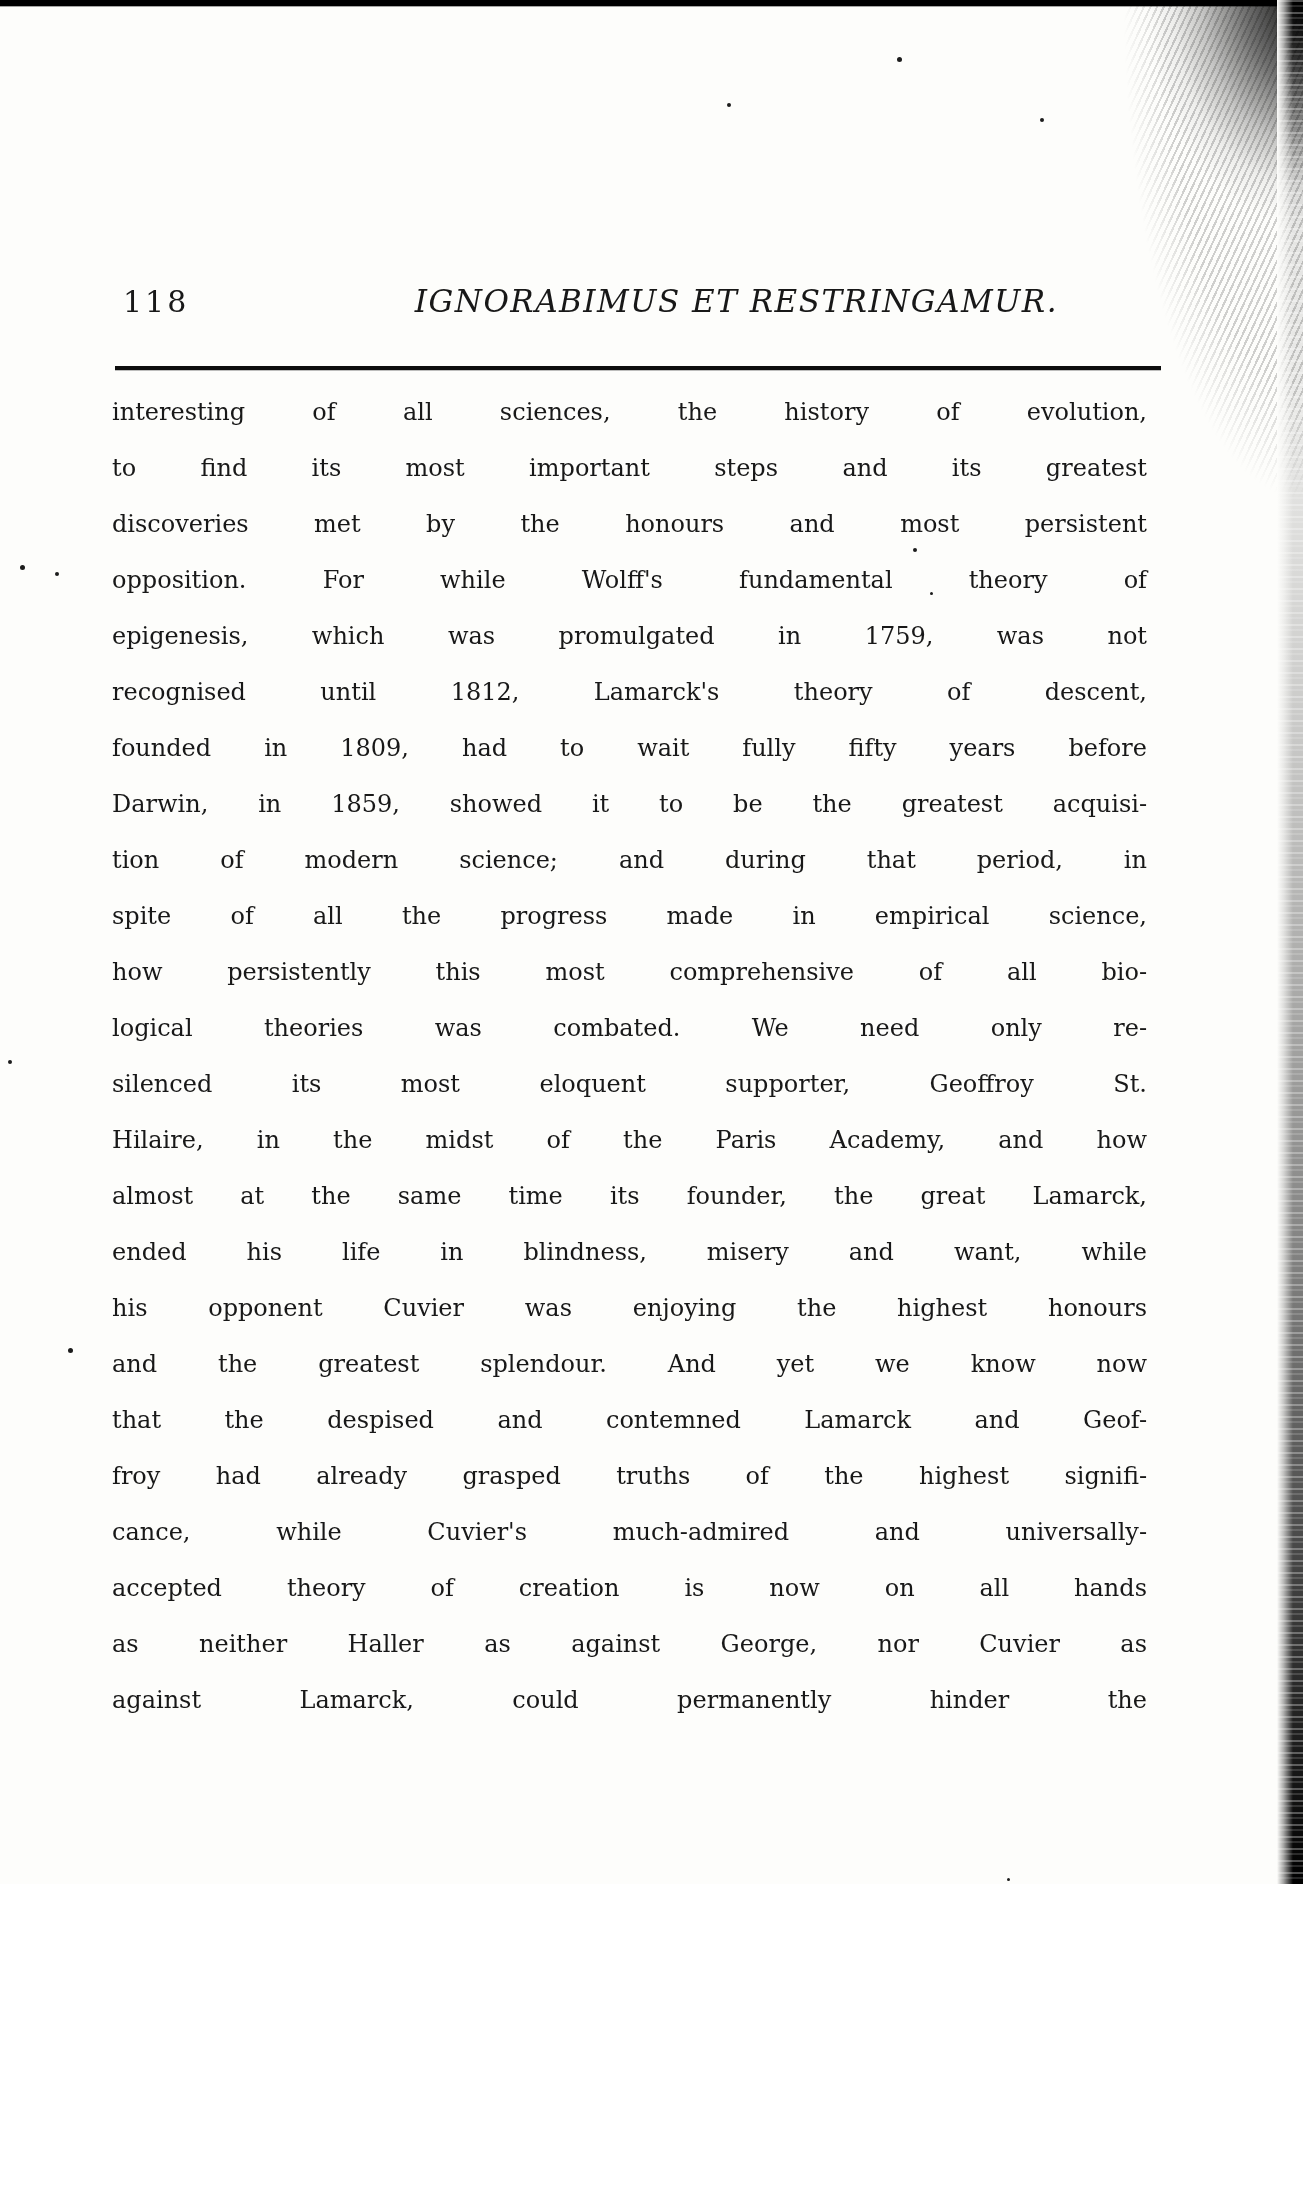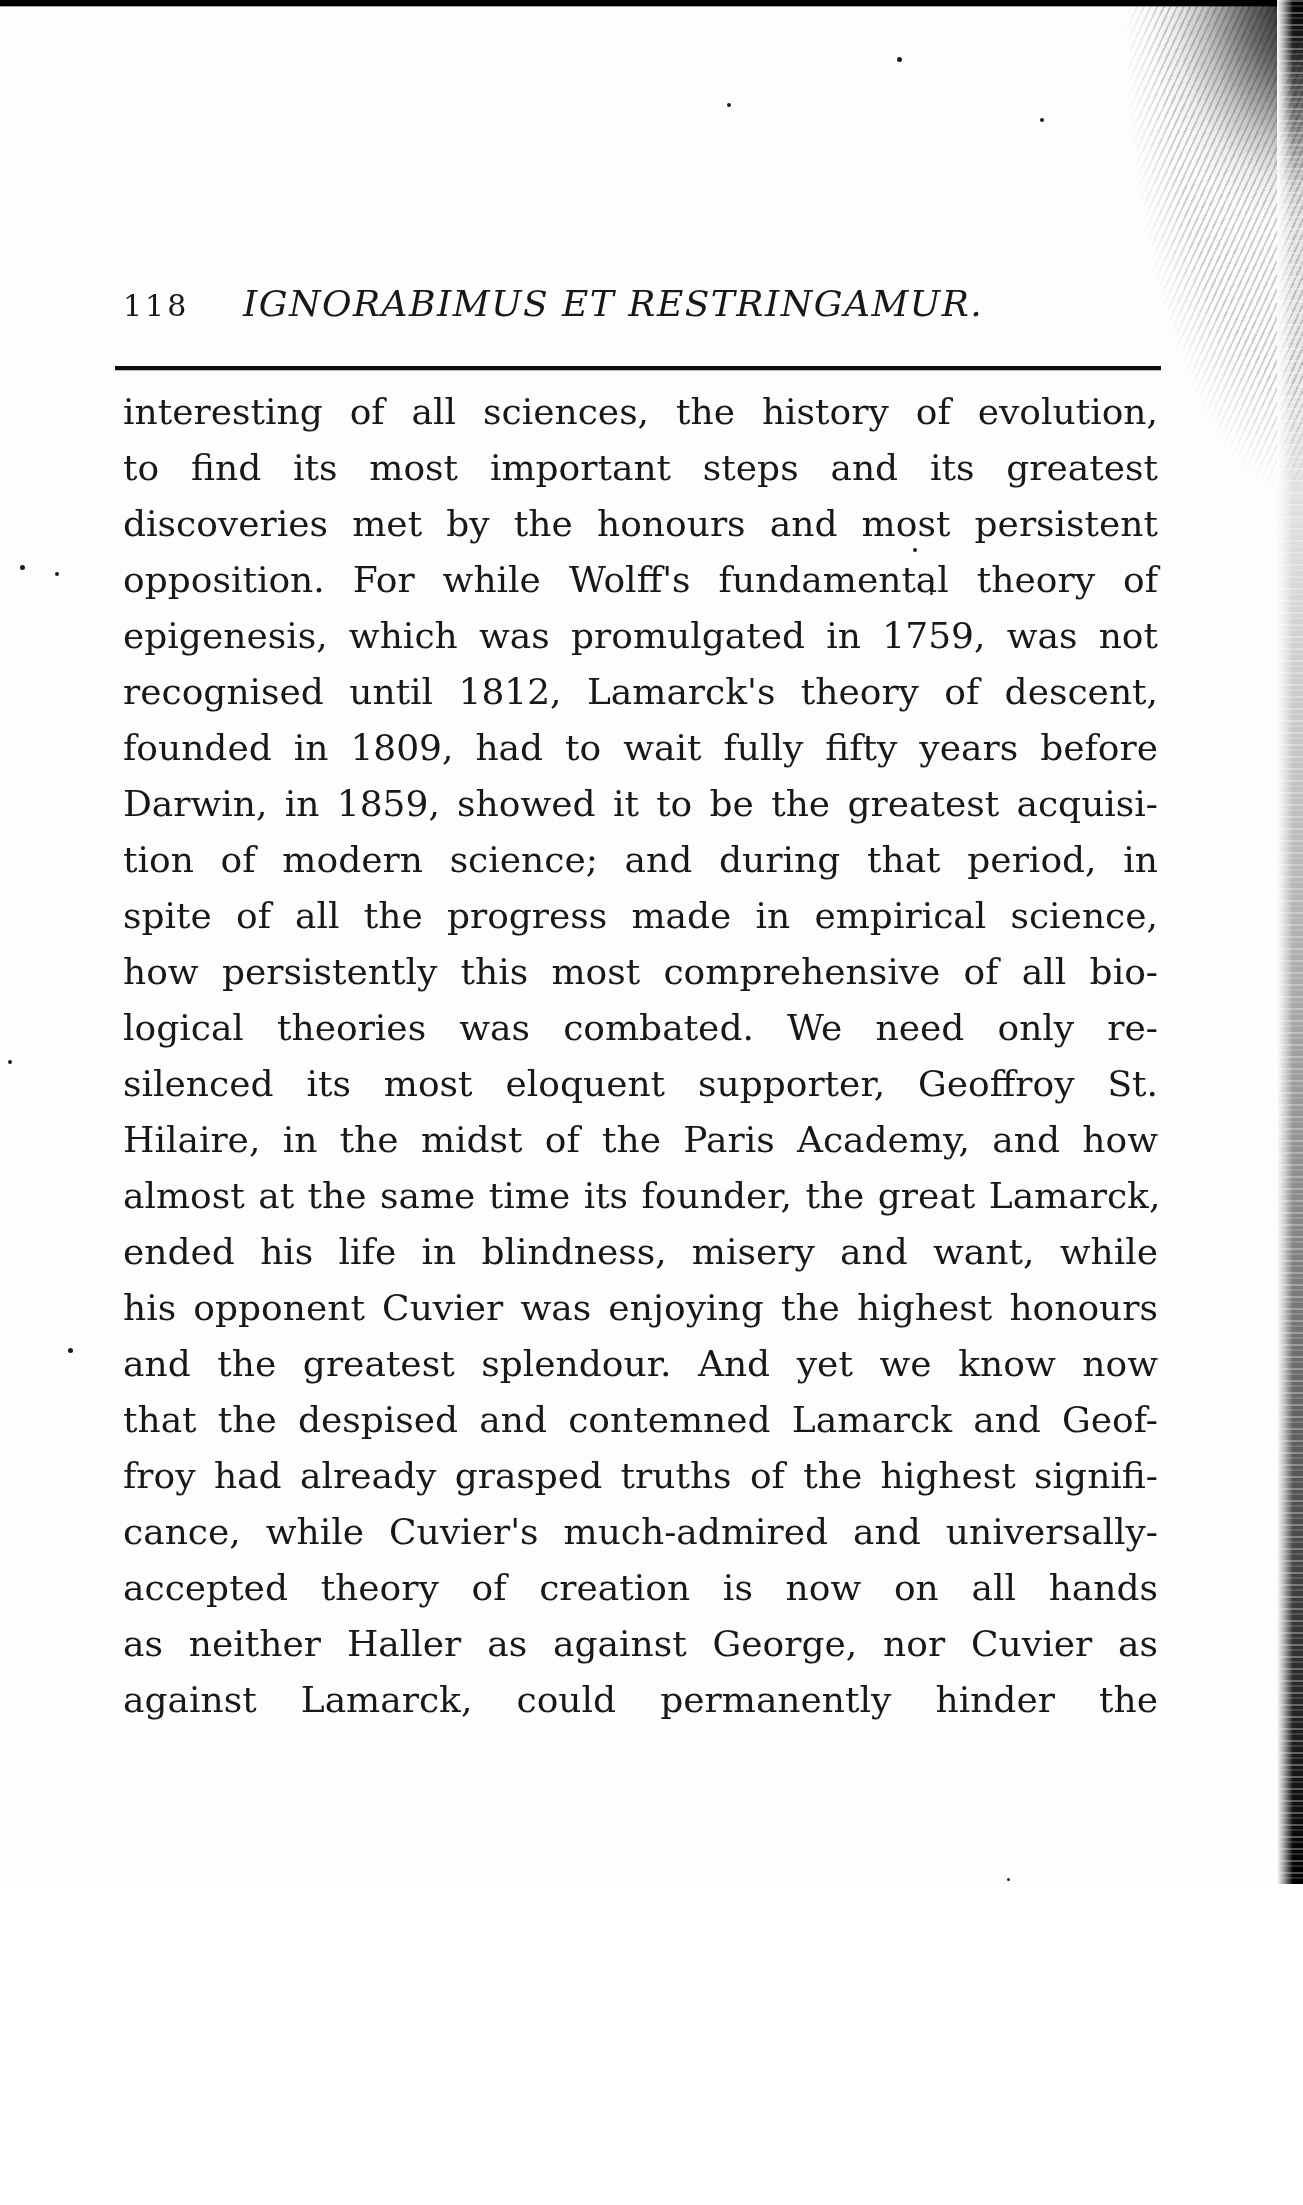--- a/index.html
+++ b/index.html
@@ -69,44 +69,44 @@
     display: flex;
     align-items: baseline;
   }
   .page-number {
     width: 120px;
     font-size: 30px;
     letter-spacing: 3px;
   }
   .running-title {
     flex: 1;
-    text-align: left;
+    text-align: right;
     font-style: italic;
-    font-size: 36px;
+    font-size: 31px;
     letter-spacing: 1.5px;
     white-space: nowrap;
     padding-right: 100px;
   }
   .header-rule {
     position: absolute;
     top: 366px;
     left: 115px;
     width: 1046px;
     height: 4px;
     background: #0d0d0d;
     box-shadow: 0 1px 0 rgba(0,0,0,0.25);
   }
 
   
   .body-text {
     position: absolute;
     top: 384px;
-    left: 123px;
+    left: 112px;
     width: 1035px;
-    font-size: 36px;
+    font-size: 24px;
   }
   .text-line {
     height: 56px;
     line-height: 56px;
     text-align: justify;
     text-align-last: justify;
     word-spacing: 2px;
     white-space: nowrap;
   }
 </style>

